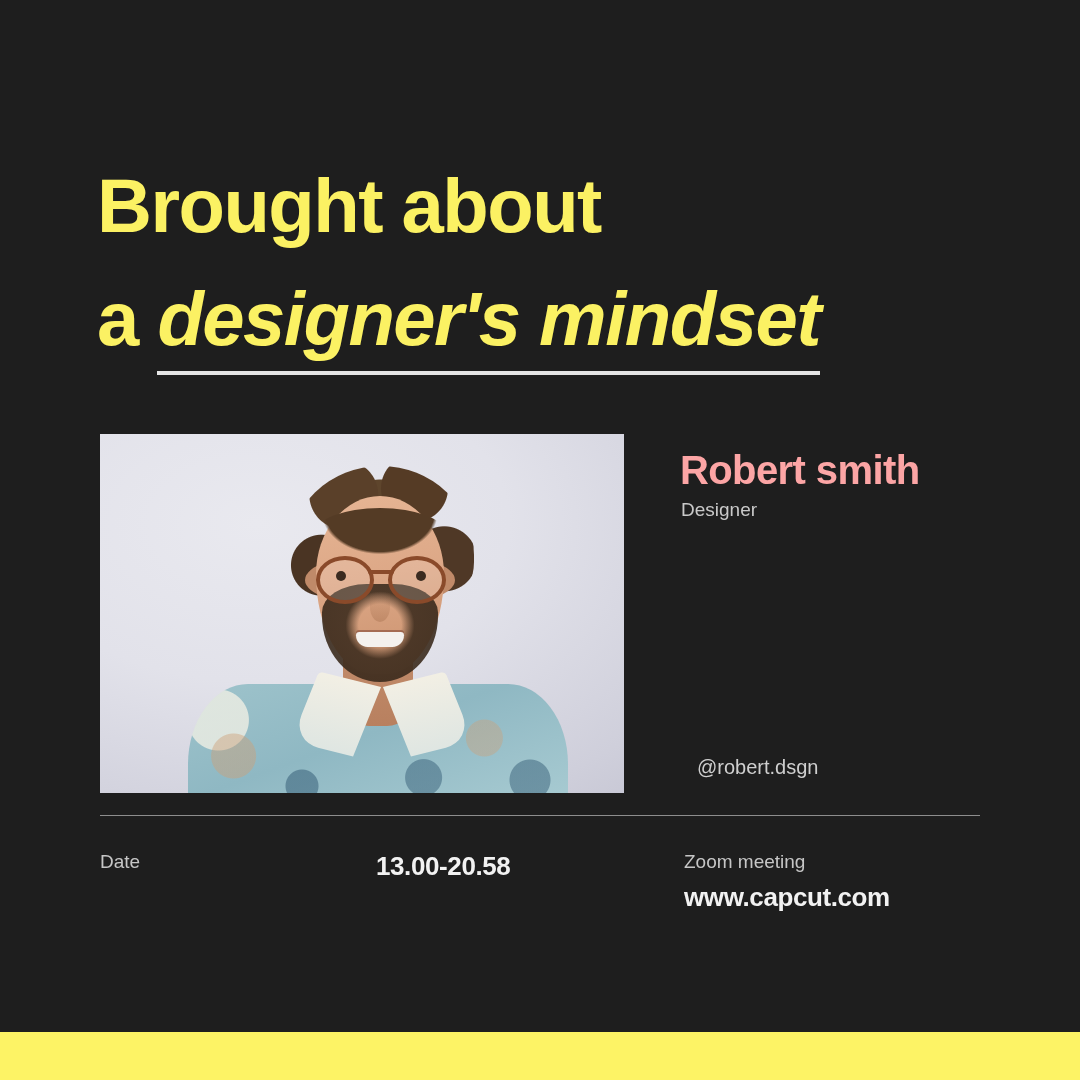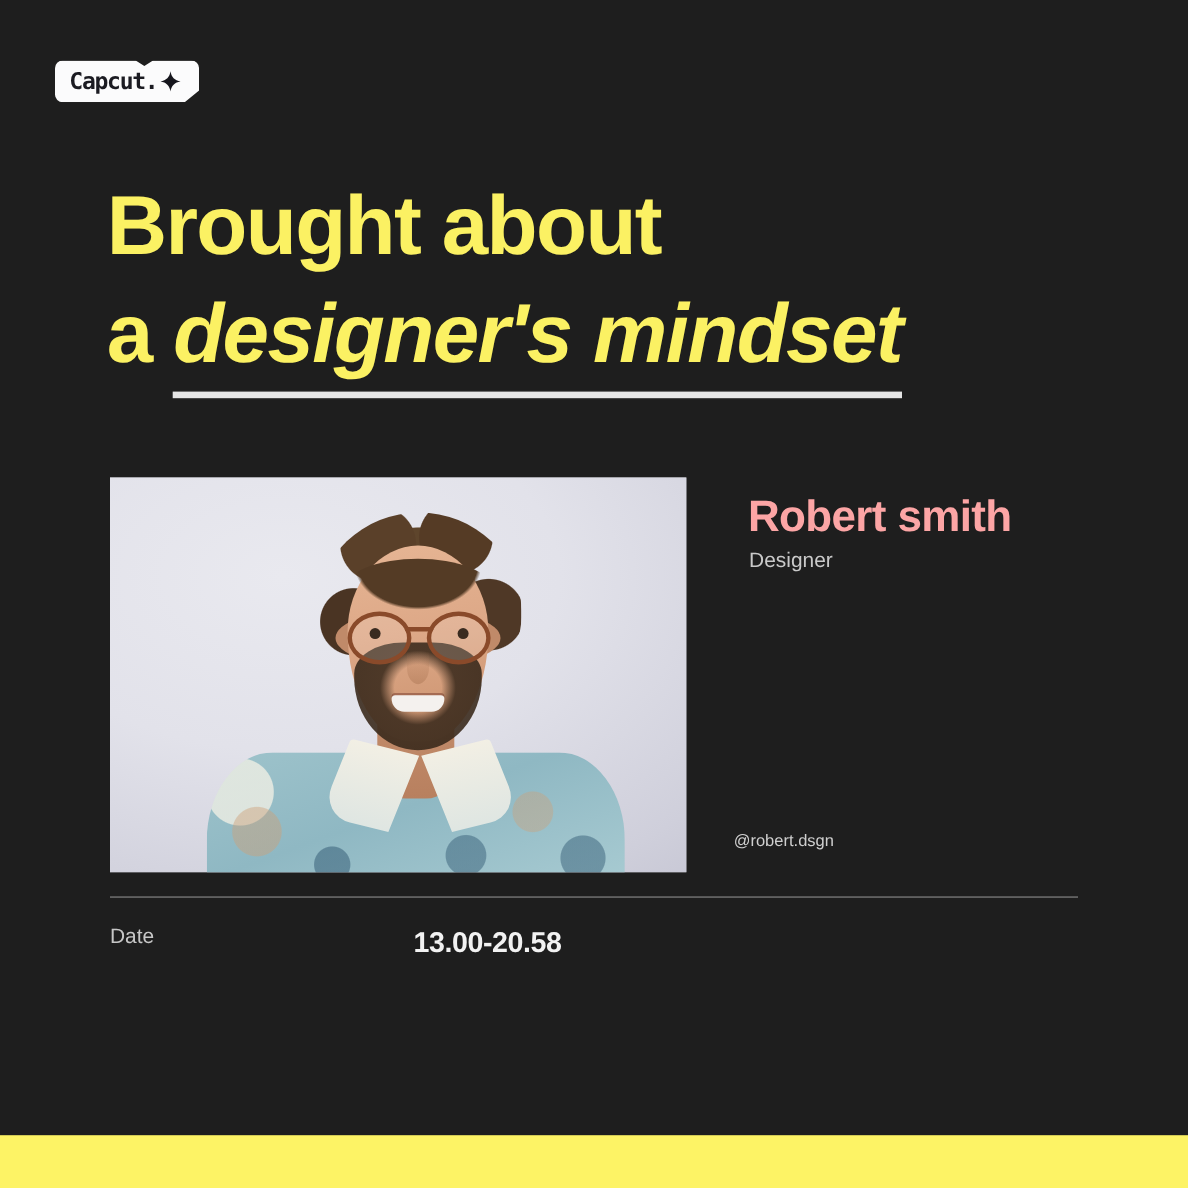--- a/index.html
+++ b/index.html
@@ -63,26 +63,26 @@
     width: 880px;
   }
   .hl-line {
     color: #fbf163;
     font-size: 76px;
     font-weight: 700;
     line-height: 1.0;
     letter-spacing: -1.5px;
     white-space: nowrap;
   }
-  .hl-line-1 { margin-bottom: 22px; }
+  .hl-line-1 { margin-bottom: 37px; }
   .hl-upright { font-style: normal; }
   .hl-em {
     font-style: italic;
     font-weight: 700;
-    border-bottom: 6px solid #e5e5e5;
+    border-bottom: 4px solid #e5e5e5;
     padding-bottom: 10px;
   }
 
   
   .photo-frame {
     position: absolute;
     left: 100px;
     top: 434px;
     width: 524px;
     height: 359px;
@@ -226,42 +226,42 @@
   .speaker-role {
     position: absolute;
     left: 681px; top: 499px;
     color: #c9c9c9;
     font-size: 19px;
     font-weight: 400;
     text-align: right;
   }
   .speaker-handle {
     position: absolute;
-    left: 667px; top: 756px;
+    left: 697px; top: 756px;
     color: #cfcfcf;
-    font-size: 15px;
+    font-size: 20px;
     font-weight: 400;
   }
 
   
   .divider {
     position: absolute;
     left: 100px; top: 815px;
     width: 880px; height: 1px;
     background: #8e8e8e;
   }
 
   
   .meta-row {
     position: absolute;
     left: 100px; top: 841px;
     width: 880px;
     display: flex;
   }
-  .meta-col { position: relative; }
+  .meta-col { position: relative; margin-top: 10px; }
   .meta-col.c0 { width: 276px; }
   .meta-col.c1 { width: 308px; }
   .meta-col.c2 { width: 296px; }
   .meta-label {
     color: #c6c6c6;
     font-size: 19px;
     font-weight: 400;
     margin-bottom: 8px;
     line-height: 1.2;
   }
@@ -279,28 +279,20 @@
     left: 0; top: 1032px;
     width: 1080px; height: 48px;
     background: #fdf365;
   }
 </style>
 </head>
 <body>
 
 <div class="poster">
 
-  <div class="logo-badge">
-    <span class="logo-text">Capcut.</span>
-    <span class="logo-star">
-      <svg viewBox="0 0 24 24" width="20" height="20" aria-hidden="true">
-        <path d="M12 1 C12.9 7.4 16.6 11.1 23 12 C16.6 12.9 12.9 16.6 12 23 C11.1 16.6 7.4 12.9 1 12 C7.4 11.1 11.1 7.4 12 1 Z" fill="#16161d"></path>
-      </svg>
-    </span>
-  </div>
 
   <div class="headline">
     <div class="hl-line hl-line-1">Brought about</div>
     <div class="hl-line hl-line-2"><span class="hl-upright">a </span><span class="hl-em">designer's mindset</span></div>
   </div>
 
   <div class="photo-frame">
     <div class="photo-bg"></div>
     <div class="p-shirt"></div>
     <div class="p-neck"></div>
@@ -328,17 +320,21 @@
 
   <div class="divider"></div>
 
   <div class="meta-row">
     <div class="meta-col c0">
       <div class="meta-label">Date</div>
     </div>
     <div class="meta-col c1">
       <div class="meta-value">13.00-20.58</div>
     </div>
+    <div class="meta-col c2">
+      <div class="meta-label">Zoom meeting</div>
+      <div class="meta-value">www.capcut.com</div>
+    </div>
   </div>
 
   <div class="bottom-bar"></div>
 
 </div>
 
 </body></html>

